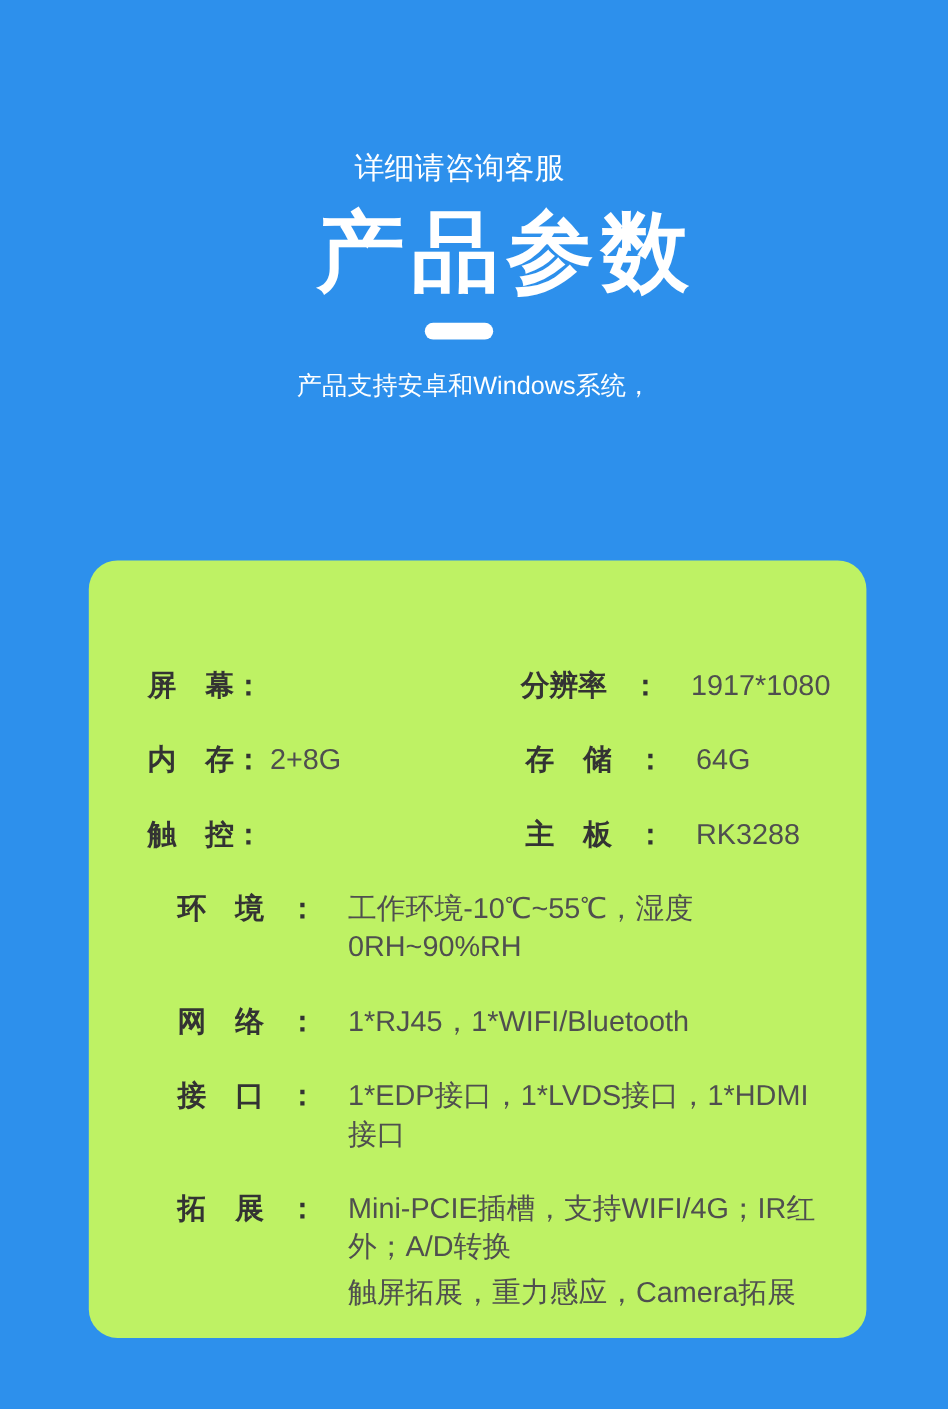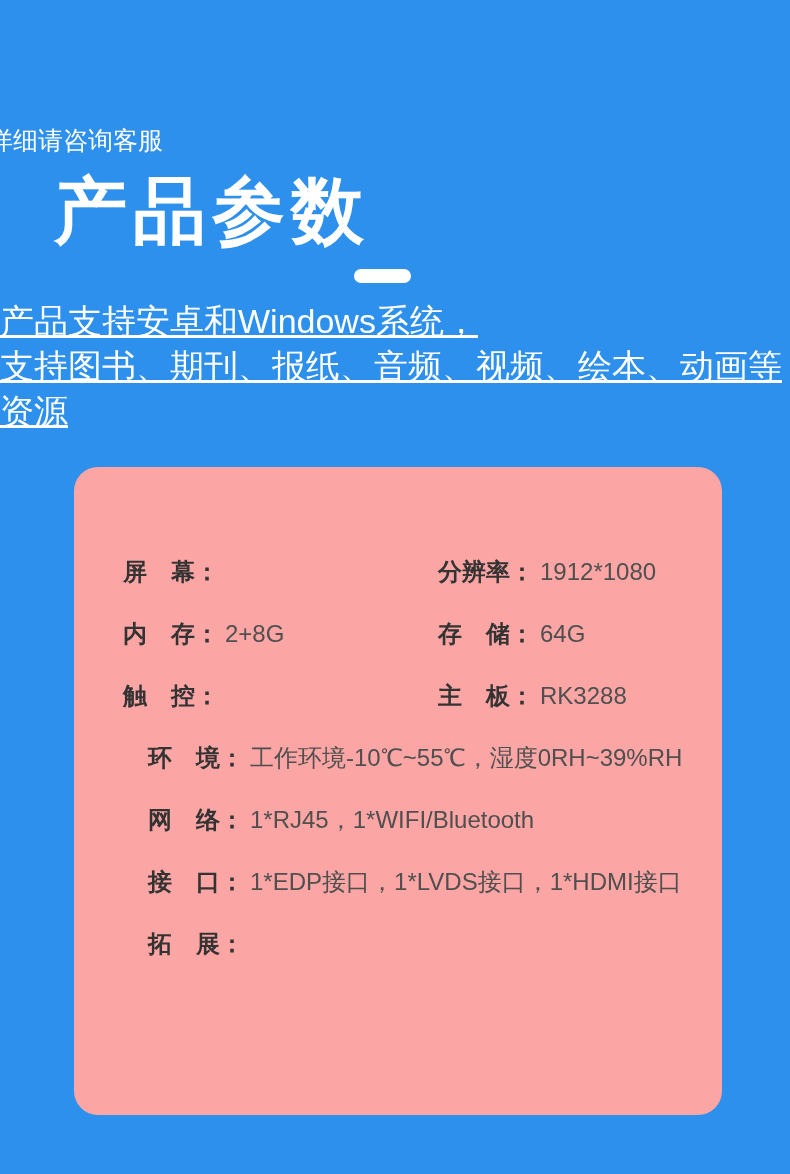--- a/index.html
+++ b/index.html
@@ -6,21 +6,21 @@
   body {
     width: 790px; height: 1174px;
     background: #2d90ec;
     font-family: "Liberation Sans", sans-serif;
     overflow: hidden;
     position: relative;
   }
   .page { position: absolute; inset: 0; }
 
   
-  .hero { color: #ffffff; padding-top: 128px; }
+  .hero { text-align: center; color: #ffffff; padding-top: 128px; }
   .notice {
     font-size: 25px; line-height: 25px;
     transform: translateX(-12px);
     font-weight: normal;
   }
   .title {
     margin: 21px 0 0 0;
     font-size: 73px; line-height: 73px;
     font-weight: bold;
     letter-spacing: 6px;
@@ -28,44 +28,44 @@
     padding-left: 48px;
   }
   .dash {
     width: 57px; height: 14px;
     background: #ffffff;
     border-radius: 7px;
     margin: 22px auto 0 auto;
     transform: translateX(-13px);
   }
   .sub {
-    margin: 0; font-size: 34px; line-height: 45px; font-weight: normal; text-decoration: underline;
+    margin: 0; font-size: 21px; line-height: 45px; font-weight: normal;
   }
   .sub1 { margin-top: 16px; }
 
   
   .card {
     position: absolute;
     left: 74px; top: 467px;
     width: 648px; height: 648px;
-    background: #fca5a5;
+    background: #bef264;
     border-radius: 24px;
     box-sizing: border-box;
     padding: 89px 30px 0 49px;
   }
   .row {
     display: flex;
     align-items: flex-start;
     font-size: 24px;
     line-height: 32px;
     margin-bottom: 30px;
     color: #4f4f4f;
   }
   .cell { display: flex; align-items: flex-start; width: 315px; box-sizing: border-box; }
-  .cell:last-child { width: auto; flex: 1; }
+  .cell:last-child { width: auto; flex: 1; gap: 20px; }
   .row.full .cell { width: auto; flex: 1; margin-left: 25px; }
   .lbl {
     display: inline-block;
     width: 72px;
     flex: 0 0 72px;
     text-align: justify;
     text-align-last: justify;
     -moz-text-align-last: justify;
     font-weight: bold;
     color: #333333;
@@ -78,34 +78,33 @@
 </head>
 <body>
 
 <div class="page">
 
   <div class="hero">
     <div class="notice">详细请咨询客服</div>
     <h1 class="title">产品参数</h1>
     <div class="dash"></div>
     <p class="sub sub1">产品支持安卓和Windows系统，</p>
-    <p class="sub sub2">支持图书、期刊、报纸、音频、视频、绘本、动画等资源</p>
   </div>
 
   <div class="card">
 
     <div class="row">
       <div class="cell">
         <span class="lbl">屏幕</span>
           <span class="colon">：</span>
       </div>
       <div class="cell">
         <span class="lbl">分辨率</span>
           <span class="colon">：</span>
-        <span class="val">1912*1080</span>
+        <span class="val">1917*1080</span>
       </div>
     </div>
 
     <div class="row">
       <div class="cell">
         <span class="lbl">内存</span>
           <span class="colon">：</span>
         <span class="val">2+8G</span>
       </div>
       <div class="cell">
@@ -124,21 +123,21 @@
         <span class="lbl">主板</span>
           <span class="colon">：</span>
         <span class="val">RK3288</span>
       </div>
     </div>
 
     <div class="row full">
       <div class="cell">
         <span class="lbl">环境</span>
           <span class="colon">：</span>
-        <span class="val">工作环境-10℃~55℃，湿度0RH~39%RH</span>
+        <span class="val">工作环境-10℃~55℃，湿度0RH~90%RH</span>
       </div>
     </div>
 
     <div class="row full">
       <div class="cell">
         <span class="lbl">网络</span>
           <span class="colon">：</span>
         <span class="val">1*RJ45，1*WIFI/Bluetooth</span>
       </div>
     </div>
@@ -148,17 +147,21 @@
         <span class="lbl">接口</span>
           <span class="colon">：</span>
         <span class="val">1*EDP接口，1*LVDS接口，1*HDMI接口</span>
       </div>
     </div>
 
     <div class="row full">
       <div class="cell">
         <span class="lbl">拓展</span>
           <span class="colon">：</span>
+        <div class="val-multi">
+          <div>Mini-PCIE插槽，支持WIFI/4G；IR红外；A/D转换</div>
+          <div class="val-line2">触屏拓展，重力感应，Camera拓展</div>
+        </div>
       </div>
     </div>
 
   </div>
 </div>
 
 </body></html>

